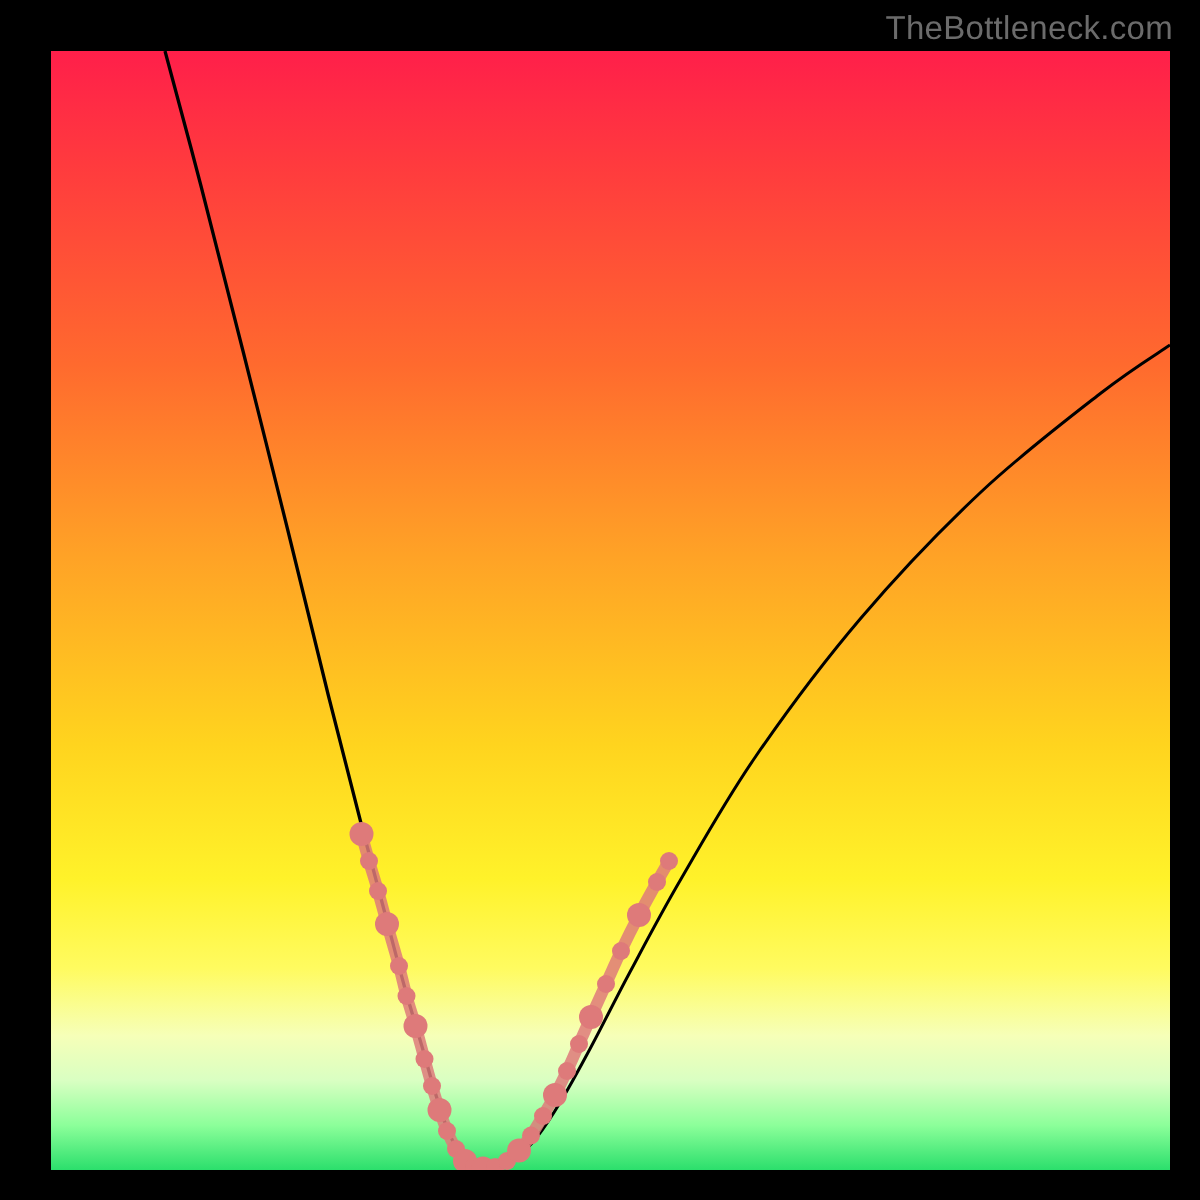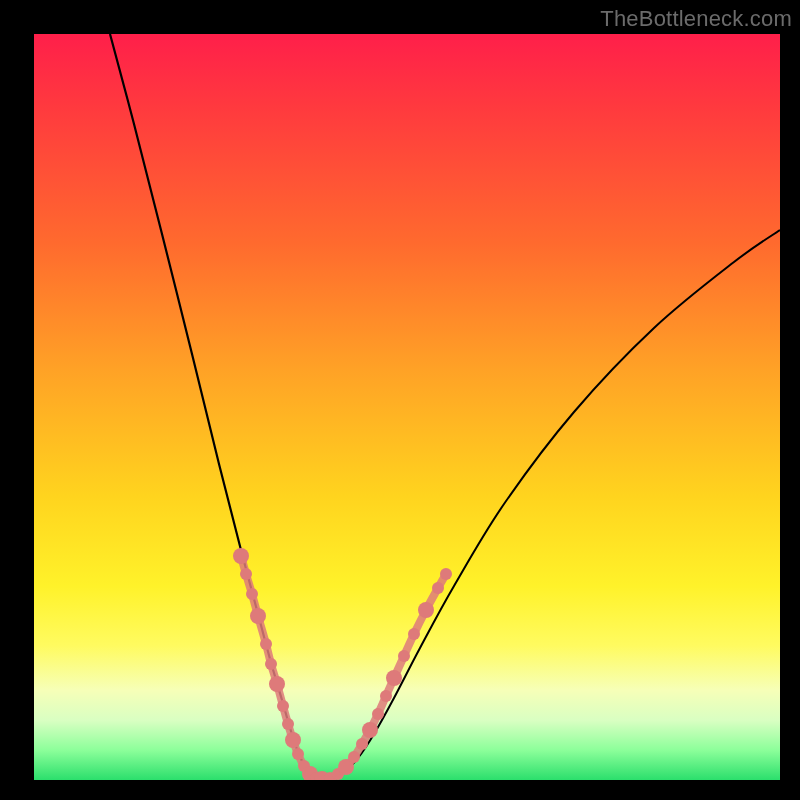--- a/index.html
+++ b/index.html
@@ -39,21 +39,21 @@
       #fffb60 82%,
       #f6ffb8 88%,
       #d9ffc2 92%,
       #8cff9a 96%,
       #2bdf6c 100%
     );
   }
   .watermark {
     position: absolute;
     top: 6px;
-    right: 8px;
+    right: 18px;
     color: #6b6b6b;
     font-size: 22px;
     font-weight: 500;
     letter-spacing: 0.2px;
     user-select: none;
   }
   svg.curves {
     position: absolute;
     inset: 0;
   }

